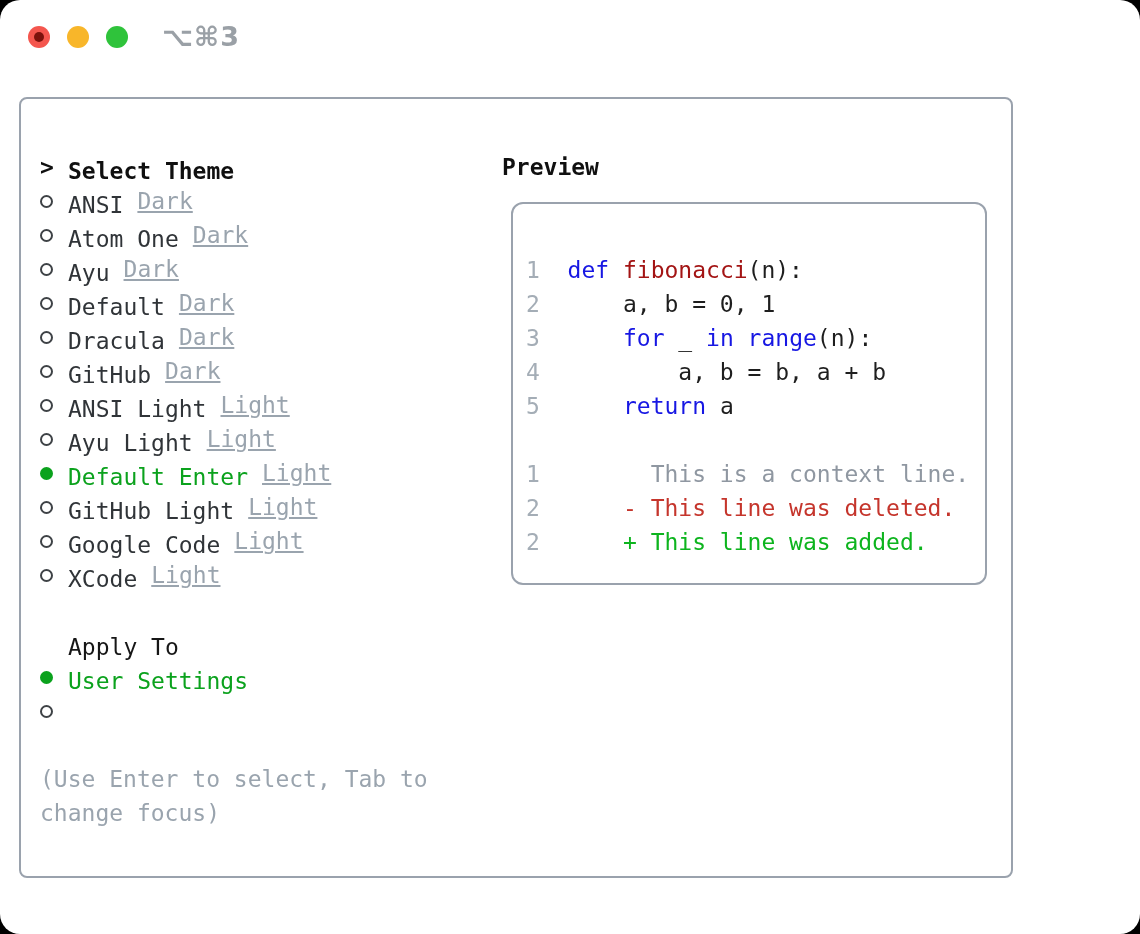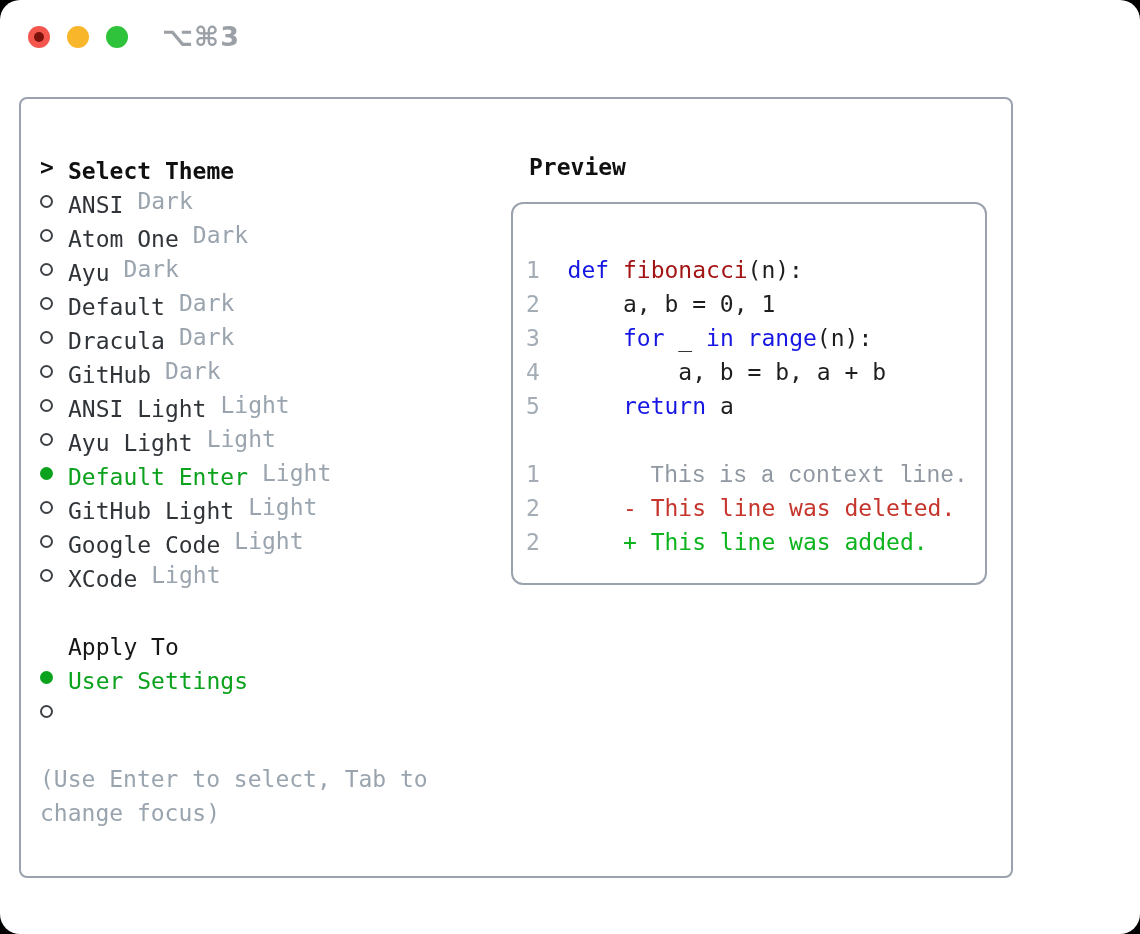--- a/index.html
+++ b/index.html
@@ -32,38 +32,38 @@
   
   .list{position:absolute;left:19px;top:51px;}
   .row{display:flex;align-items:center;height:34px;white-space:pre;}
   .mk{width:28px;display:flex;align-items:center;flex:none;}
   .hdr .mk{font-weight:bold;color:#101010;display:block;}
   .hdr .nm{font-weight:bold;color:#101010;}
   .dot{width:13px;height:13px;border:2px solid #3e4246;border-radius:50%;box-sizing:border-box;}
   .sel .dot{background:var(--sel);border-color:var(--sel);}
   .sel .nm{color:var(--sel);}
   .nm{color:#303438;margin-top:8px;}
-  .sfx{color:var(--muted);margin-left:14px;}
+  .sfx{color:var(--muted);margin-left:14px;text-decoration:underline;}
   .apply{margin-top:34px;}
   .apply-hdr .nm{color:#161616;}
   .help{margin-top:34px;color:var(--muted);}
   .help div{height:34px;white-space:pre;}
 
   
-  .preview-title{position:absolute;left:508px;top:51px;height:34px;line-height:34px;font-weight:bold;color:#101010;}
+  .preview-title{position:absolute;left:481px;top:51px;height:34px;line-height:34px;font-weight:bold;color:#101010;}
   .preview-box{
     position:absolute;left:490px;top:103px;width:476px;height:383px;box-sizing:border-box;
     border:2px solid var(--border);border-radius:12px;background:#fff;
     padding:49px 0 0 13px;overflow:hidden;
   }
   .cl{white-space:pre;height:34px;line-height:34px;color:var(--code);}
   .ln{display:inline-block;width:1ch;color:var(--ln);}
   .c-kw{color:var(--kw);}
   .c-fn{color:var(--fn);}
-  .c-ctx{color:var(--ctx);font-family:Liberation Mono, monospace;}
+  .c-ctx{color:var(--ctx);}
   .c-del{color:var(--del);}
   .c-add{color:var(--add);}
 </style>
 </head>
 <body>
 
 <div class="window">
 
   <div class="lights">
     <button class="light red"></button>

